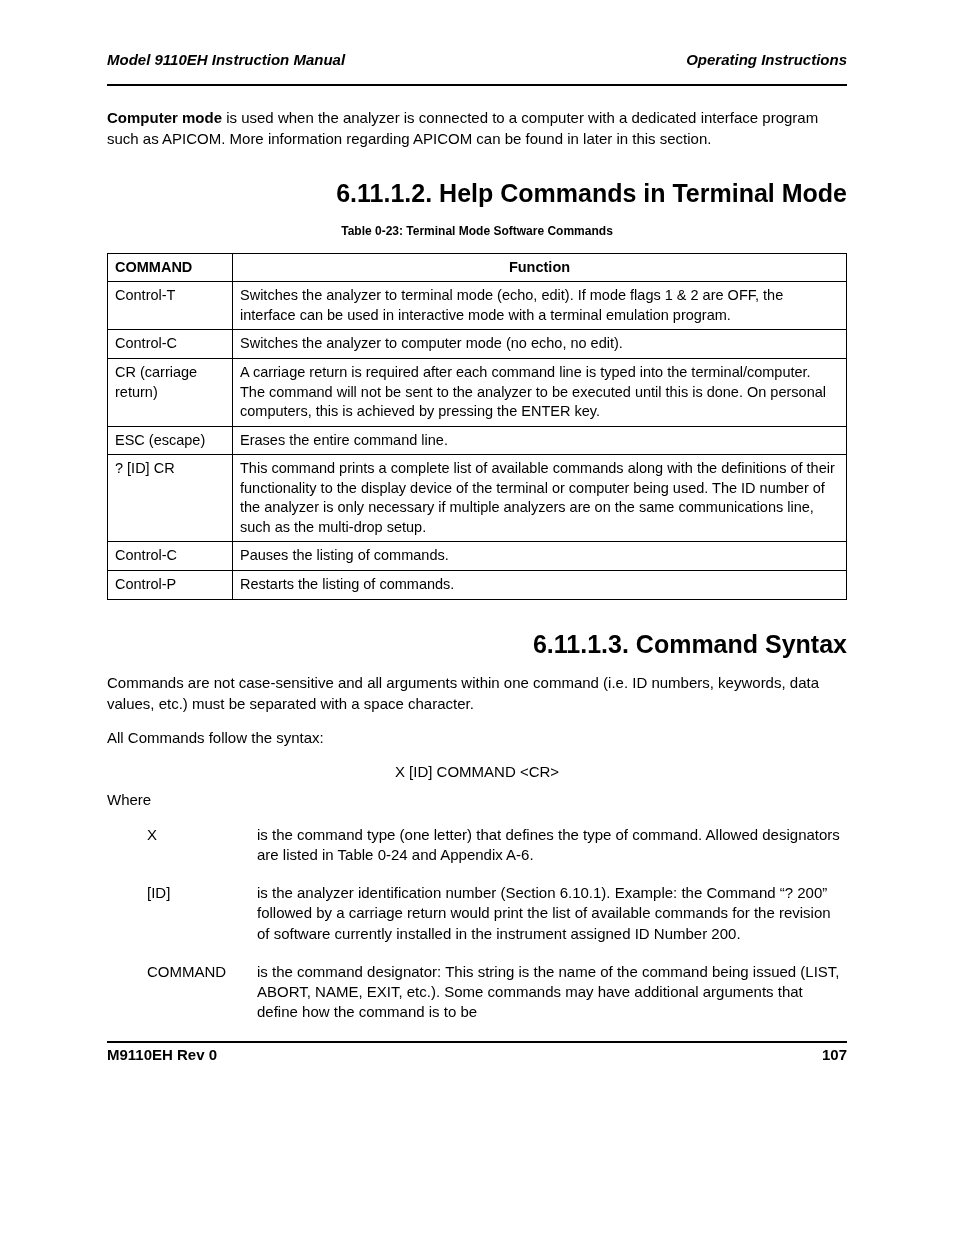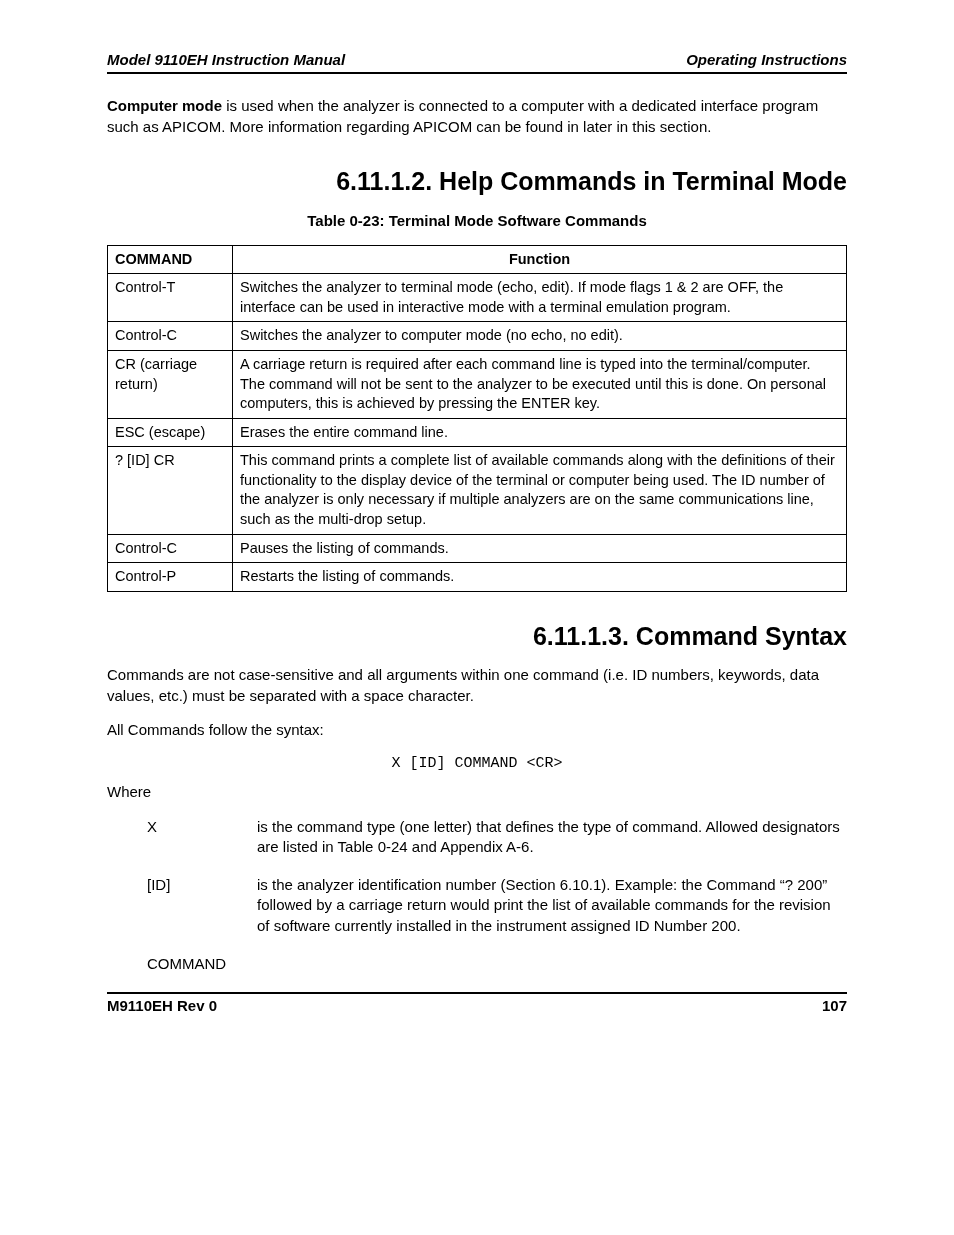--- a/index.html
+++ b/index.html
@@ -10,54 +10,54 @@
     color: #000;
     line-height: 1.35;
     background: #fff;
   }
   .header-bar {
     display: flex;
     justify-content: space-between;
     font-style: italic;
     font-weight: bold;
     border-bottom: 2px solid #000;
-    padding-bottom: 2px;
+    padding-bottom: 14px;
     margin-bottom: 22px;
   }
   .section p { margin: 0 0 14px 0; }
   .bold-run { font-weight: bold; }
   h2.section-heading {
     font-size: 25px;
     font-weight: bold;
     margin: 28px 0 12px 0;
     text-align: right;
   }
   .table-caption {
     text-align: center;
     font-weight: bold;
     margin: 0 0 22px 0;
-    font-size: 15px;
+    font-size: 12px;
   }
   table.cmd-table {
     border-collapse: collapse;
     width: 100%;
     margin-bottom: 20px;
     font-size: 14.5px;
   }
   table.cmd-table th, table.cmd-table td {
     border: 1px solid #000;
     padding: 4px 7px;
     vertical-align: top;
     text-align: left;
   }
   table.cmd-table th { font-weight: bold; }
   table.cmd-table th:first-child { text-align: left; width: 110px;}
   table.cmd-table th:last-child { text-align: center; }
   .syntax-line {
-    font-family: Liberation Mono, monospace;
+    font-family: Liberation Sans, sans-serif;
     text-align: center;
     margin: 8px 0 8px 0;
   }
   .where-label { margin: 0 0 20px 0; }
   .def-list { margin-left: 40px; }
   .def-row { display: flex; margin-bottom: 18px; }
   .def-term { width: 110px; flex-shrink:0; }
   .def-desc { flex: 1; }
   .footer-bar {
     display: flex;
@@ -140,20 +140,21 @@
       <div class="def-row">
         <div class="def-term">X</div>
         <div class="def-desc">is the command type (one letter) that defines the type of command. Allowed designators are listed in Table 0-24 and Appendix A-6.</div>
       </div>
       <div class="def-row">
         <div class="def-term">[ID]</div>
         <div class="def-desc">is the analyzer identification number (Section 6.10.1). Example: the Command “? 200” followed by a carriage return would print the list of available commands for the revision of software currently installed in the instrument assigned ID Number 200.</div>
       </div>
       <div class="def-row">
         <div class="def-term">COMMAND</div>
+        <div class="def-desc">is the command designator: This string is the name of the command being issued (LIST, ABORT, NAME, EXIT, etc.). Some commands may have additional arguments that define how the command is to be</div>
       </div>
     </div>
 
 </div>
 
 <div class="footer-bar">
   <span>M9110EH Rev 0</span>
   <span>107</span>
 </div>
 

